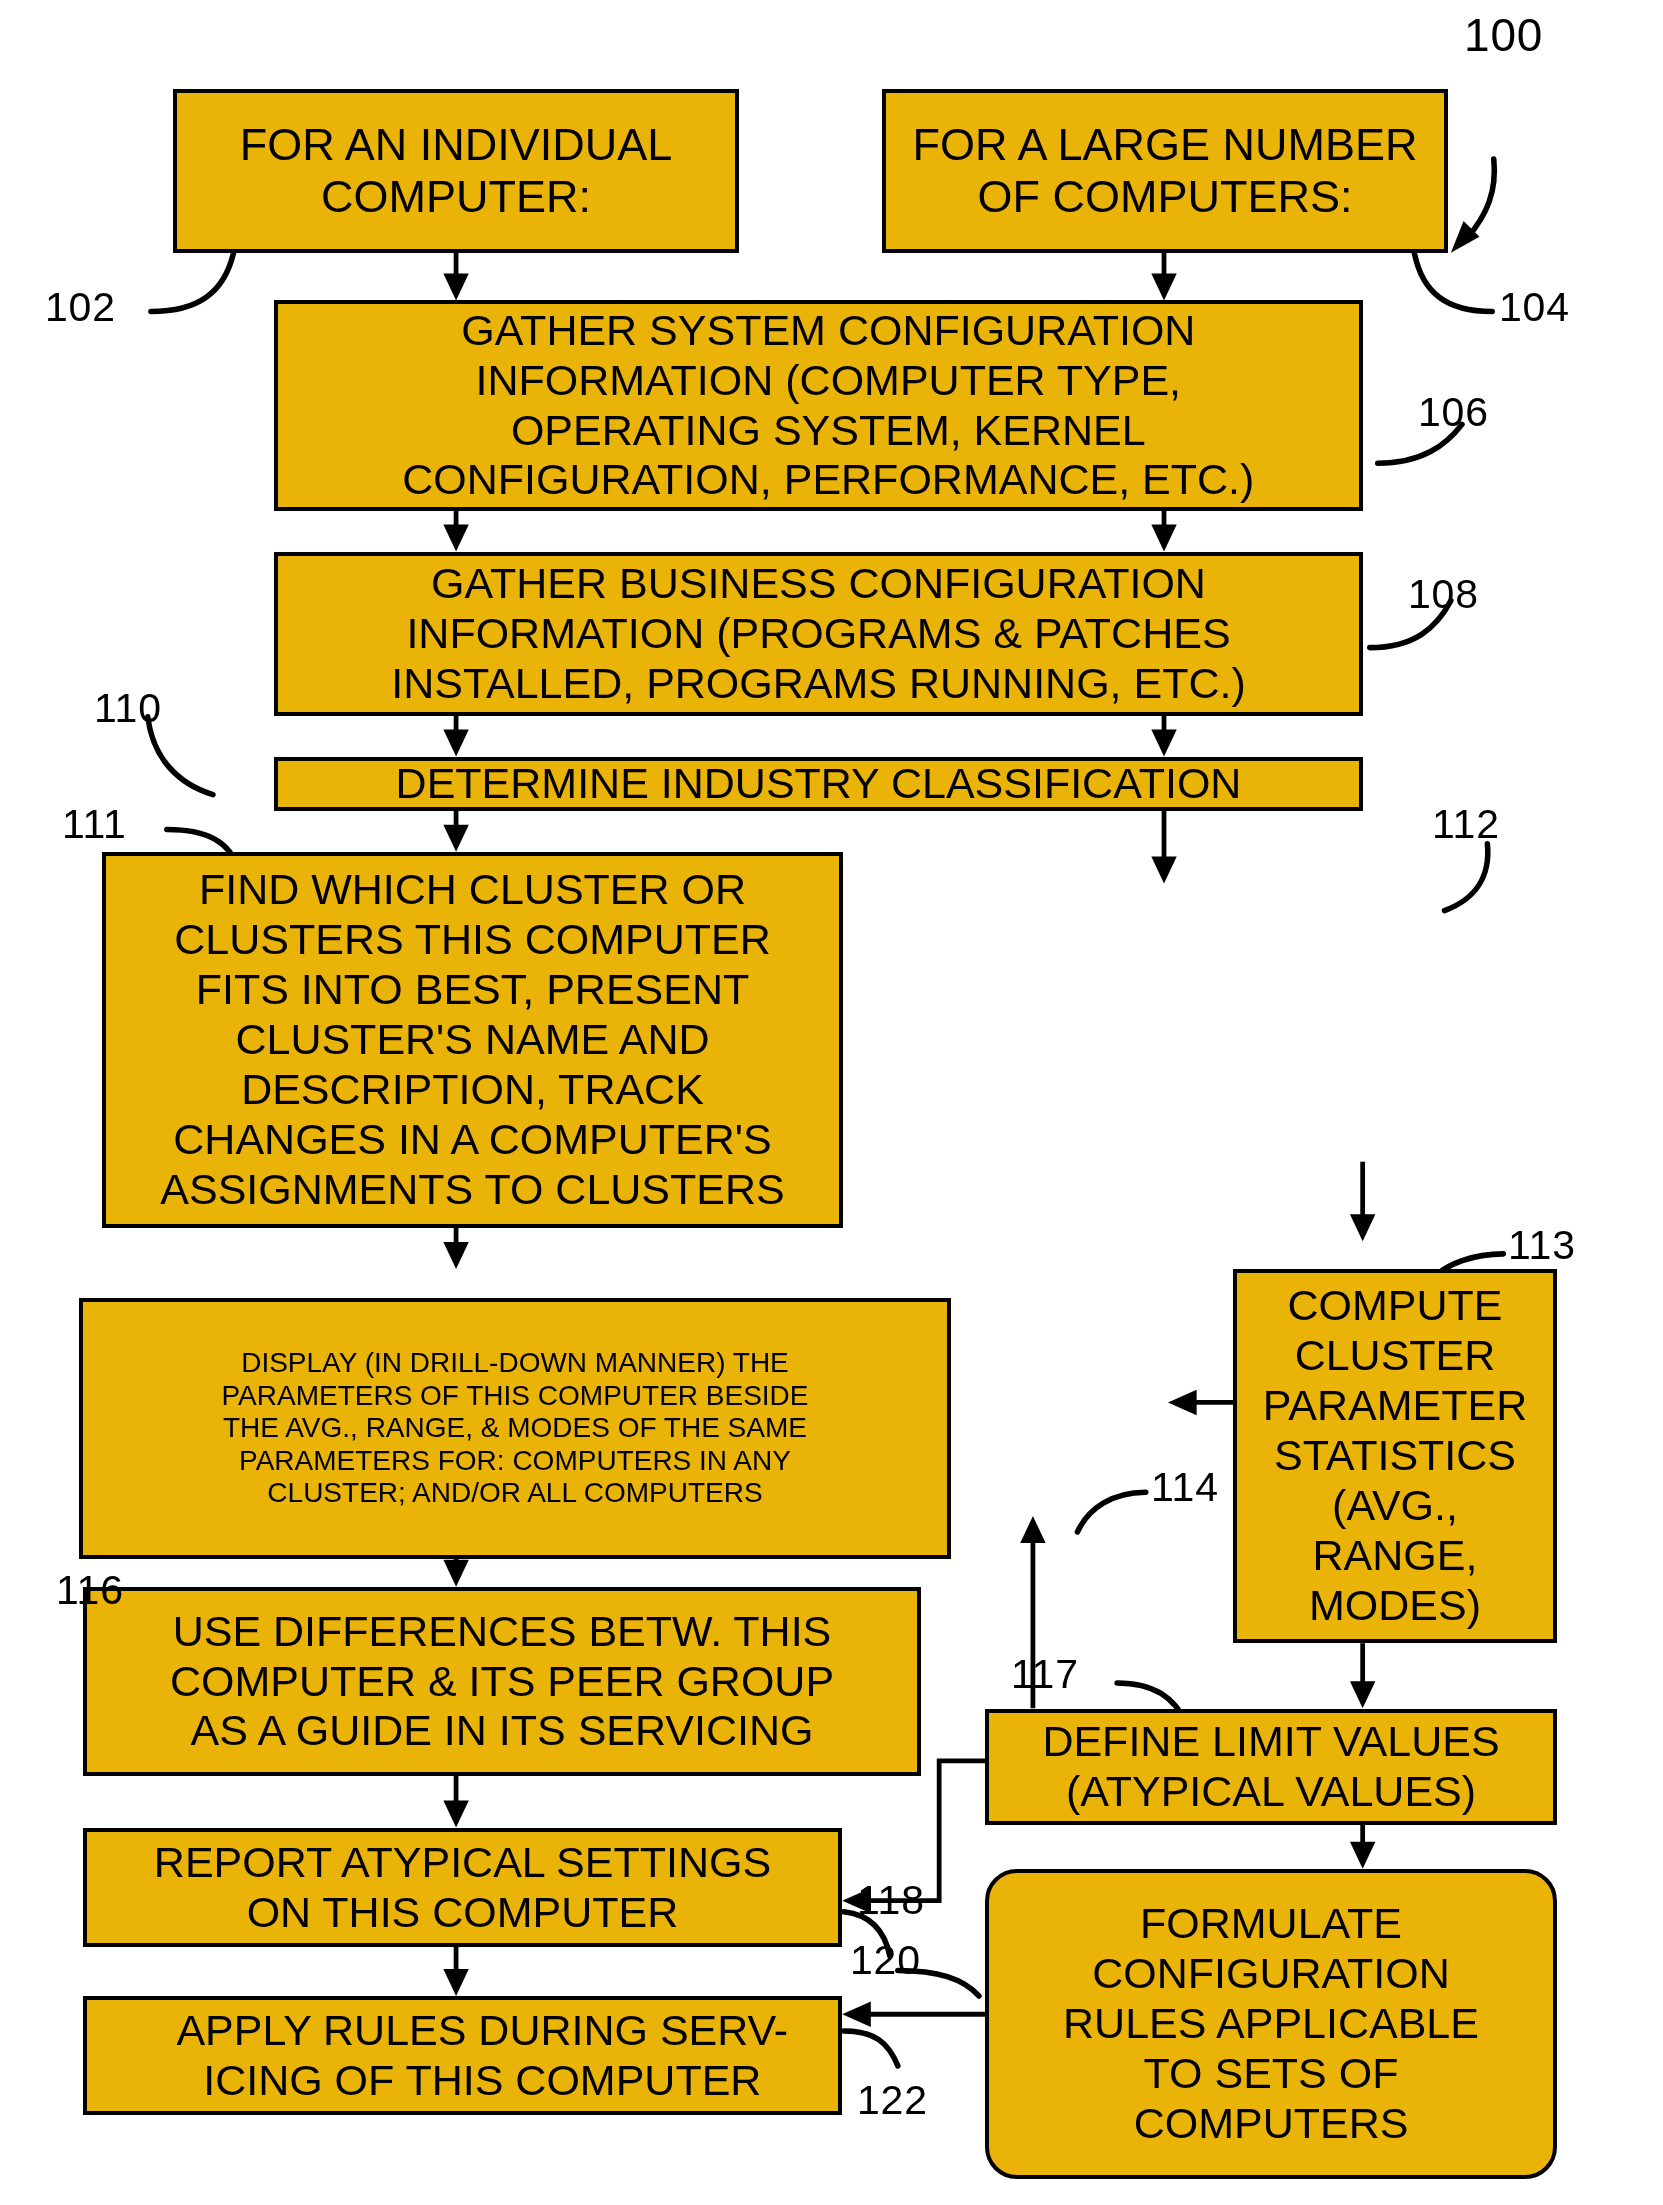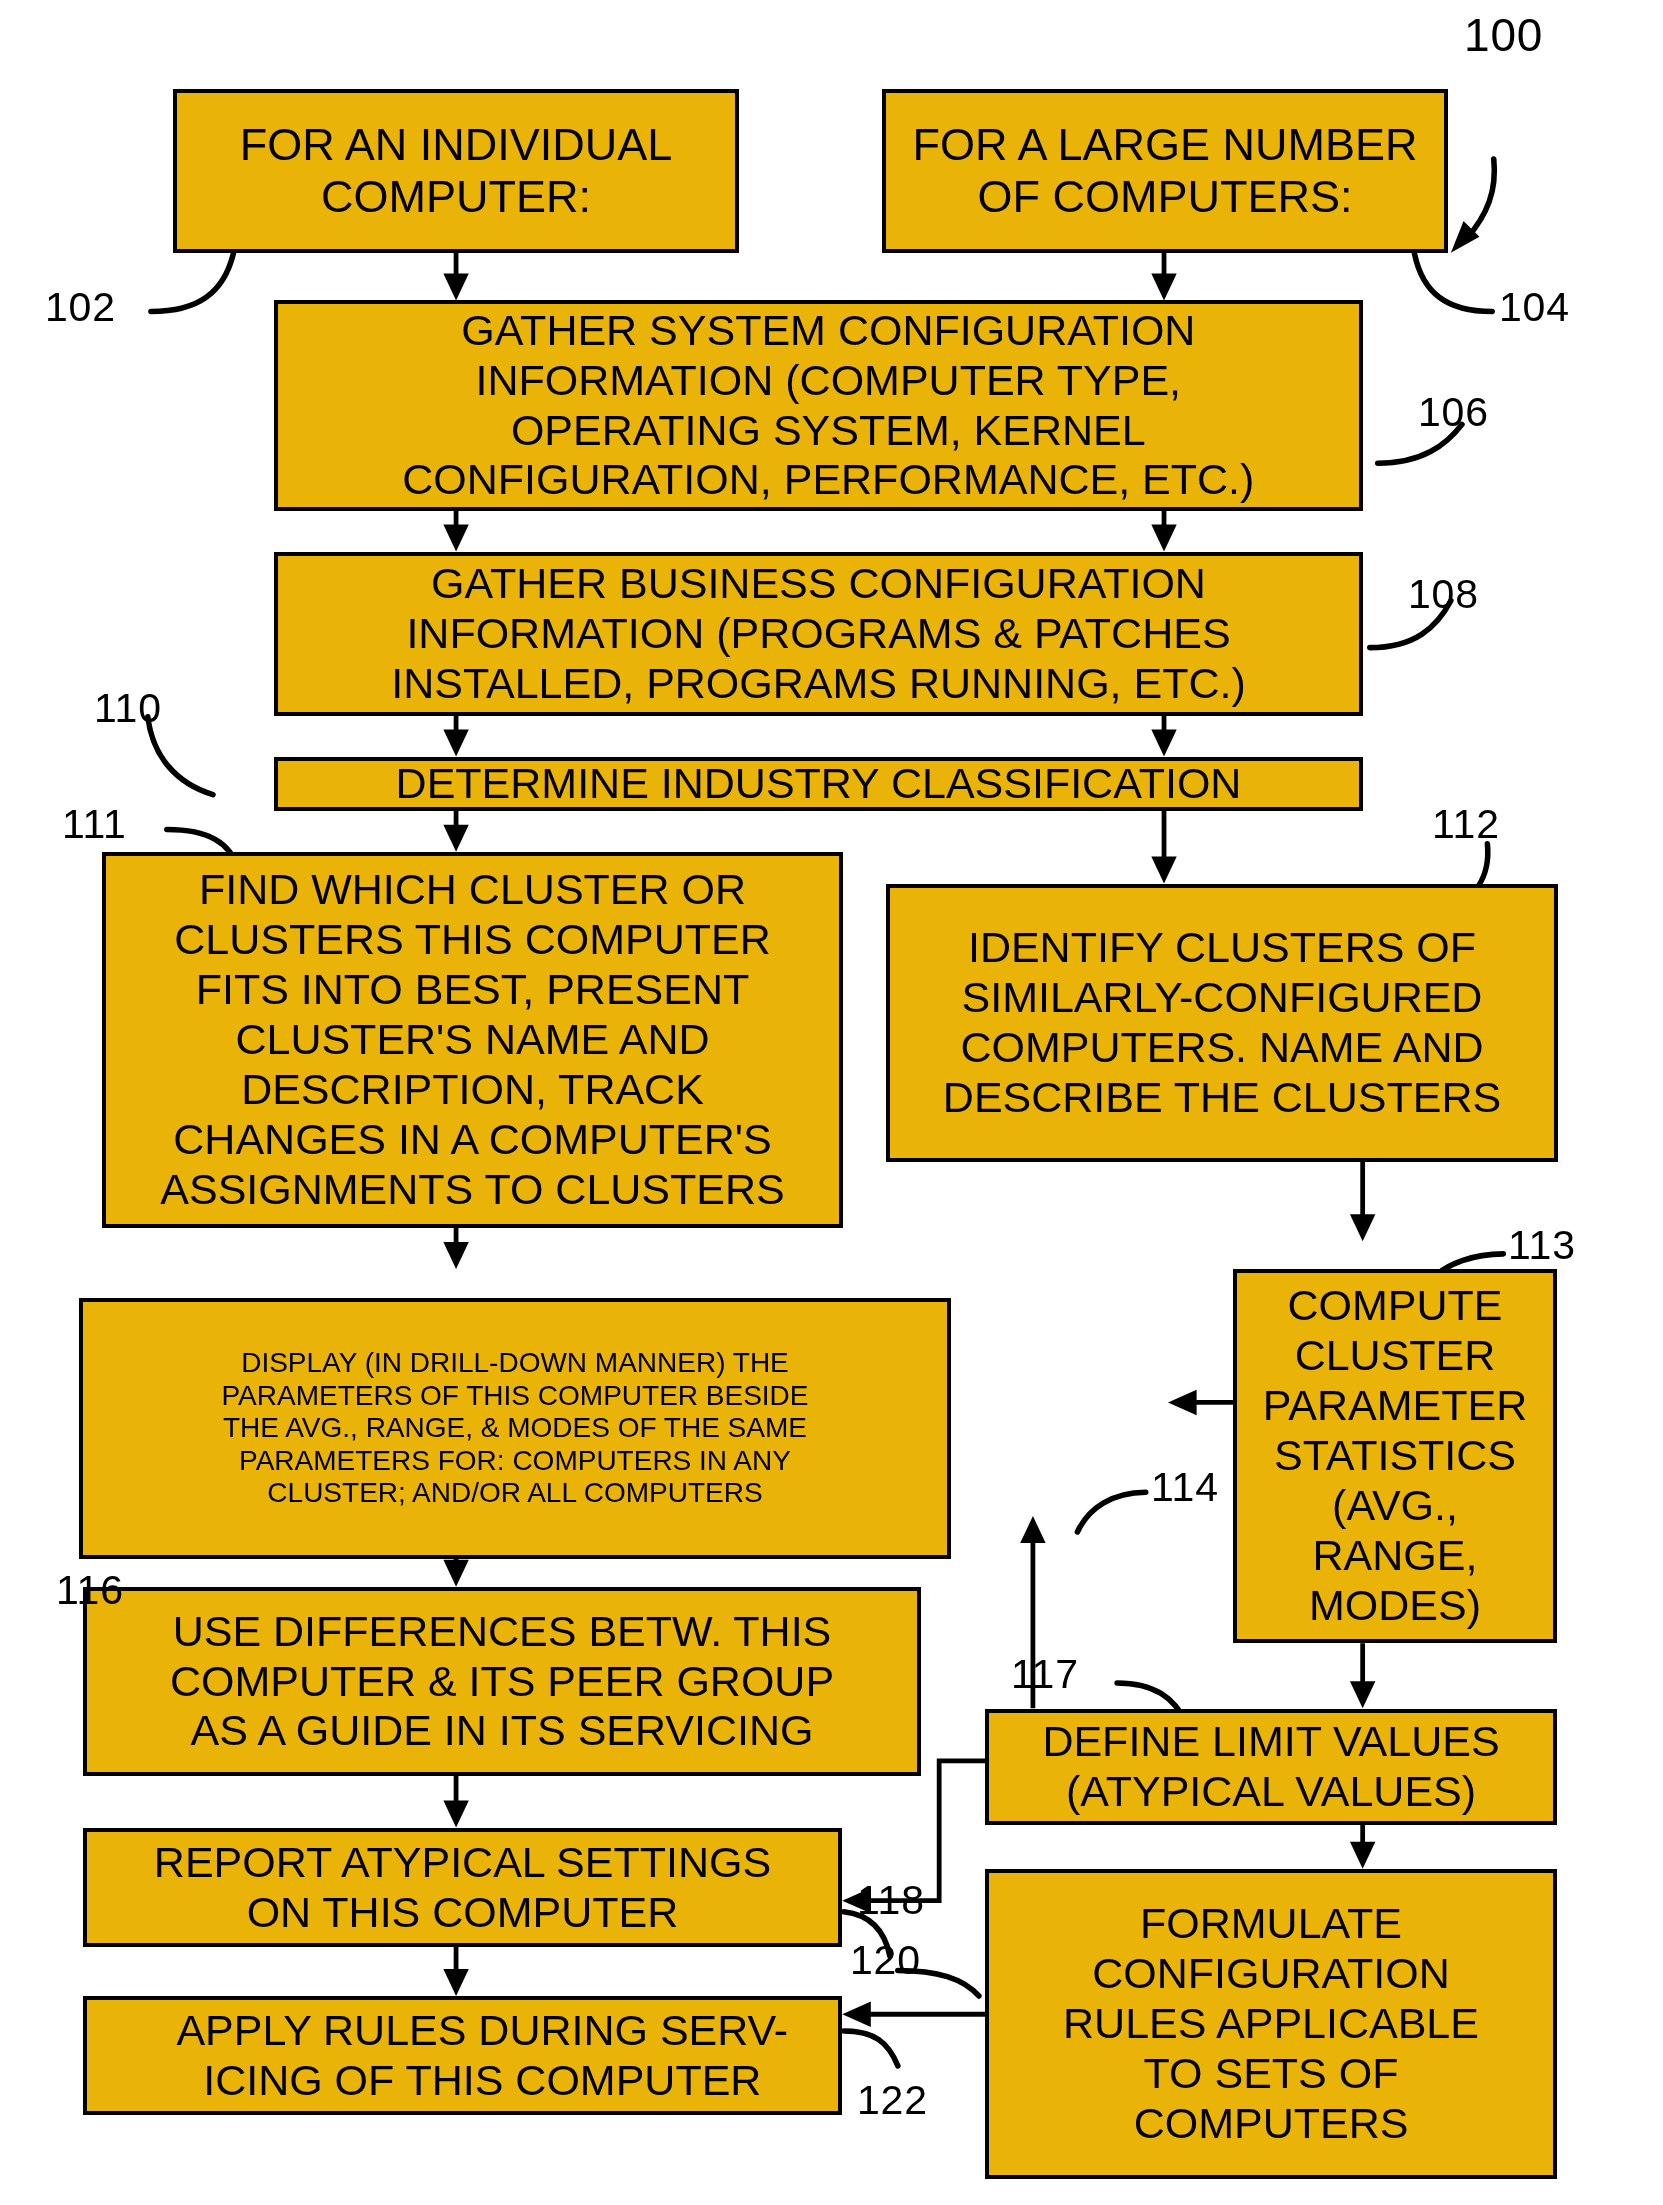--- a/index.html
+++ b/index.html
@@ -151,24 +151,20 @@
   <div class="box" style="left:274px;top:757px;width:1089px;height:54px;font-size:43px;">DETERMINE INDUSTRY CLASSIFICATION</div>
 
   <div class="box" style="left:102px;top:852px;width:741px;height:376px;font-size:43px;">FIND WHICH CLUSTER OR
 CLUSTERS THIS COMPUTER
 FITS INTO BEST, PRESENT
 CLUSTER'S NAME AND
 DESCRIPTION, TRACK
 CHANGES IN A COMPUTER'S
 ASSIGNMENTS TO CLUSTERS</div>
 
-  <div class="box" style="left:886px;top:884px;width:672px;height:278px;font-size:43px;">IDENTIFY CLUSTERS OF
-SIMILARLY-CONFIGURED
-COMPUTERS.  NAME AND
-DESCRIBE THE CLUSTERS</div>
 
   <div class="box" style="left:1233px;top:1269px;width:324px;height:374px;font-size:43px;">COMPUTE
 CLUSTER
 PARAMETER
 STATISTICS
 (AVG.,
 RANGE,
 MODES)</div>
 
   <div class="box" style="left:79px;top:1298px;width:872px;height:261px;font-size:28px;">DISPLAY (IN DRILL-DOWN MANNER) THE
@@ -180,21 +176,21 @@
   <div class="box" style="left:83px;top:1587px;width:838px;height:189px;font-size:43px;">USE DIFFERENCES BETW. THIS
 COMPUTER &amp; ITS PEER GROUP
 AS A GUIDE IN ITS SERVICING</div>
 
   <div class="box" style="left:985px;top:1709px;width:572px;height:116px;font-size:43px;">DEFINE LIMIT VALUES
 (ATYPICAL VALUES)</div>
 
   <div class="box" style="left:83px;top:1828px;width:759px;height:119px;font-size:43px;">REPORT ATYPICAL SETTINGS
 ON THIS COMPUTER</div>
 
-  <div class="box" style="left:985px;top:1869px;width:572px;height:310px;font-size:43px;">FORMULATE
+  <div class="box" style="left:985px;top:1869px;width:572px;height:310px;font-size:43px;border-radius:32px;">FORMULATE
 CONFIGURATION
 RULES APPLICABLE
 TO SETS OF
 COMPUTERS</div>
 
   <div class="box" style="left:83px;top:1996px;width:759px;height:119px;font-size:43px;padding-left:46px;">APPLY RULES DURING SERV-
 ICING OF THIS COMPUTER</div>
 
   <div class="reflabel" style="left:1464px;top:8px;font-size:46px;">100</div>
 

